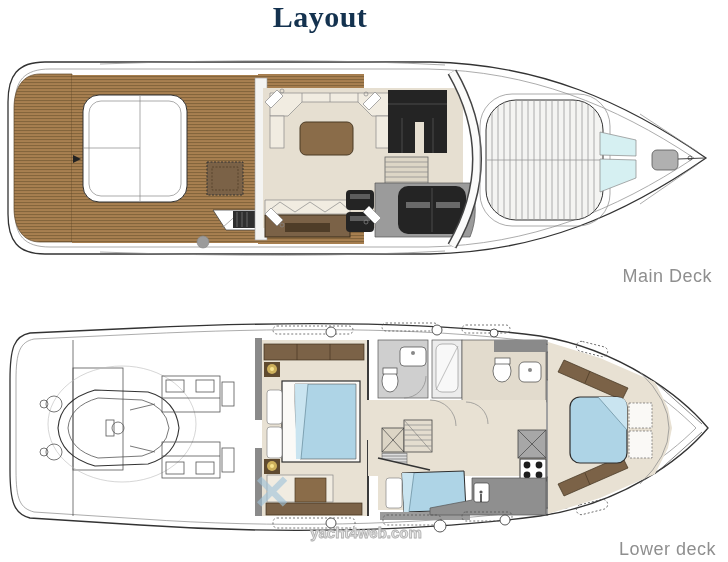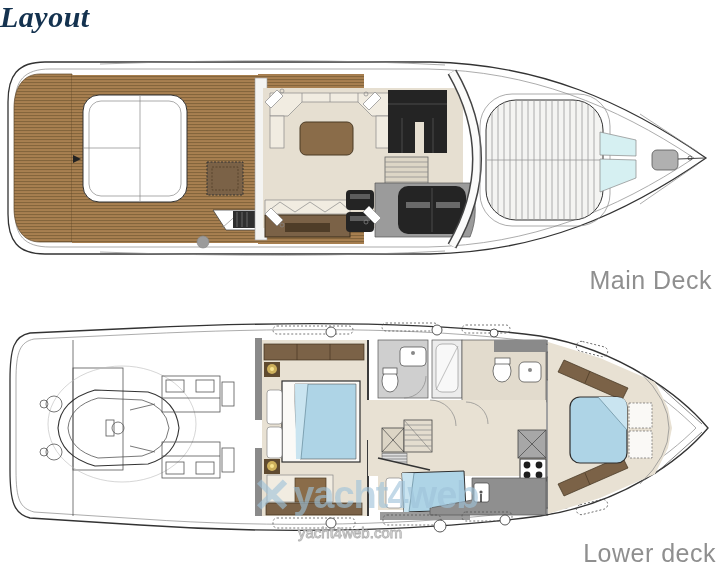--- a/index.html
+++ b/index.html
@@ -22,35 +22,35 @@
     --c-bed-blue:#aed4e6;
     --c-bed-blue-light:#c9e4f0;
     --c-glass-blue:#d6f0f2;
     --c-lamp-glow:#e9c968;
     --c-watermark-blue:#9fc3da;
     --c-watermark-outline:#b0b0b0;
   }
   html,body{margin:0;padding:0;background:#fff;}
   .page{position:relative;width:728px;height:562px;background:#fff;overflow:hidden;
         font-family:"Liberation Sans",sans-serif;}
-  .title{position:absolute;top:0;left:0;width:640px;margin:0;
+  .title{position:absolute;top:0;left:0;width:640px;text-align:center;margin:0;
          font-family:"Liberation Serif","DejaVu Serif",serif;font-weight:bold;
-         font-size:30px;line-height:34px;color:var(--c-title-text);letter-spacing:.5px;font-style:italic;}
+         font-size:30px;line-height:34px;color:var(--c-title-text);letter-spacing:.5px;}
   .deck-svg{position:absolute;left:0;display:block;}
   #main-deck-svg{top:52px;}
   #lower-deck-svg{top:320px;}
-  .deck-label{position:absolute;font-size:25px;color:var(--c-deck-label-text);letter-spacing:.5px;margin-left:48px;}
+  .deck-label{position:absolute;font-size:18px;color:var(--c-deck-label-text);letter-spacing:.5px;margin-left:48px;}
   .deck-label.main{top:266px;right:16px;}
   .deck-label.lower{top:539px;right:12px;text-align:center;}
   .wm-big{position:absolute;top:474px;left:252px;display:flex;align-items:center;gap:2px;
           color:var(--c-watermark-blue);opacity:.62;font-weight:bold;font-size:38px;
           letter-spacing:-1px;pointer-events:none;}
   .wm-big .wm-x{font-size:48px;font-weight:bold;line-height:38px;}
-  .wm-small{position:absolute;top:524px;left:298px;width:136px;text-align:left;
-            font-size:15px;font-weight:normal;color:rgba(255,255,255,.55);
+  .wm-small{position:absolute;top:524px;left:298px;width:136px;text-align:center;
+            font-size:15px;font-weight:bold;color:rgba(255,255,255,.55);
             -webkit-text-stroke:0.8px var(--c-watermark-outline);
             text-shadow:0 0 1px #bdbdbd;pointer-events:none;}
   
   .f-white{fill:#fff}.f-none{fill:none}
   .f-teak{fill:url(#teakPat)}
   .f-wood{fill:var(--c-wood)}.f-woodd{fill:var(--c-wood-dark)}
   .f-salon{fill:var(--c-floor-salon)}.f-cabin{fill:var(--c-floor-cabin)}
   .f-dark{fill:var(--c-seat-dark)}.f-cream{fill:var(--c-seat-cream)}
   .f-gray{fill:var(--c-console-gray)}.f-wall{fill:var(--c-wall-gray)}
   .f-tile{fill:var(--c-tile-gray)}
@@ -409,18 +409,17 @@
         <circle cx="437" cy="10" r="5"></circle>
         <circle cx="494" cy="13" r="4"></circle>
       <circle cx="331" cy="203" r="5"></circle>
         <circle cx="440" cy="206" r="6"></circle>
         <circle cx="505" cy="200" r="5"></circle>
     </g>
   </svg>
 
   <div class="wm-big">
     <span class="wm-x">✕</span>
-    <span>yacht4web</span>
   </div>
   <div class="wm-small">yacht4web.com</div>
 
   <div class="deck-label lower">Lower deck</div>
 </div>
 
 </body></html>

